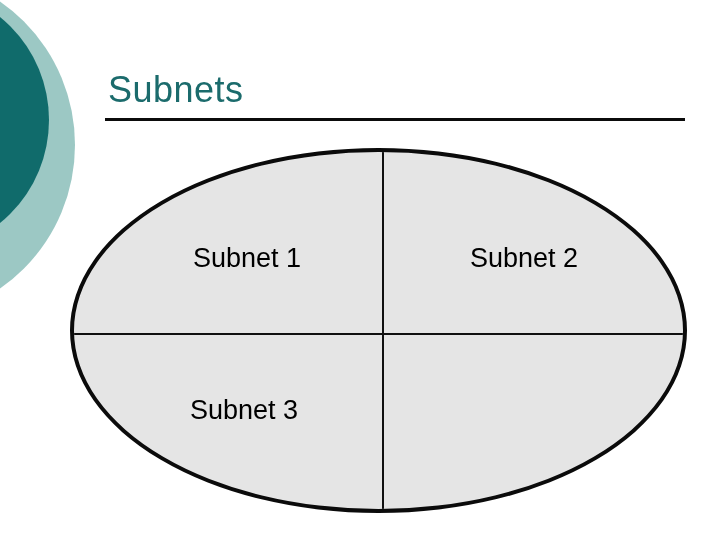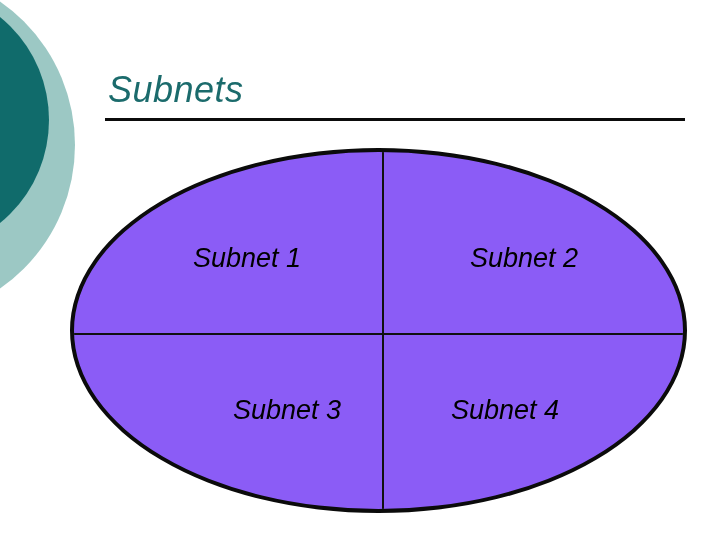--- a/index.html
+++ b/index.html
@@ -7,21 +7,20 @@
     padding: 0;
     background: #ffffff;
     font-family: "Liberation Sans", sans-serif;
   }
   .slide {
     position: relative;
     width: 716px;
     height: 540px;
     background: #ffffff;
     overflow: hidden;
-    font-style: italic;
   }
   
   .circle-light {
     position: absolute;
     left: -275px;
     top: -30px;
     width: 350px;
     height: 350px;
     border-radius: 50%;
     background: #9CC8C4;
@@ -57,21 +56,21 @@
   
   .subnet-ellipse {
     position: absolute;
     left: 70px;
     top: 148px;
     width: 617px;
     height: 365px;
     box-sizing: border-box;
     border: 4px solid #0b0b0b;
     border-radius: 50%;
-    background: #8b5cf6;
+    background: #e5e5e5;
     overflow: hidden;
   }
   .divider-vertical {
     position: absolute;
     left: 308px;
     top: 0;
     bottom: 0;
     width: 1.5px;
     background: #101010;
   }
@@ -85,21 +84,21 @@
   }
   .subnet-label {
     position: absolute;
     transform: translate(-50%, -50%);
     font-size: 27px;
     color: #000000;
     white-space: nowrap;
   }
   .subnet-label.q1 { left: 173px; top: 106px; }
   .subnet-label.q2 { left: 450px; top: 106px; }
-  .subnet-label.q3 { left: 170px; top: 258px; margin-left: 43px; }
+  .subnet-label.q3 { left: 170px; top: 258px; }
   .subnet-label.q4 { left: 431px; top: 258px; }
 </style>
 </head>
 <body>
 
 <div class="slide">
 
   <div class="circle-light"></div>
   <div class="circle-dark"></div>
 
@@ -107,16 +106,15 @@
 
   <div class="title-underline"></div>
 
   <div class="subnet-ellipse">
     <div class="divider-vertical"></div>
     <div class="divider-horizontal"></div>
 
     <div class="subnet-label q1">Subnet 1</div>
     <div class="subnet-label q2">Subnet 2</div>
     <div class="subnet-label q3">Subnet 3</div>
-    <div class="subnet-label q4">Subnet 4</div>
   </div>
 
 </div>
 
 </body></html>

